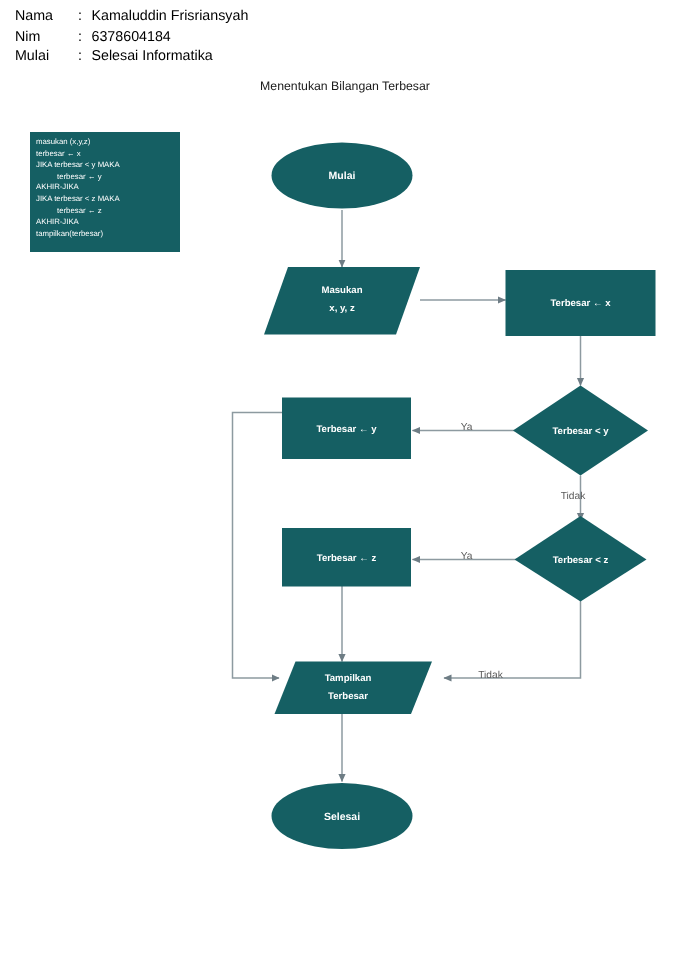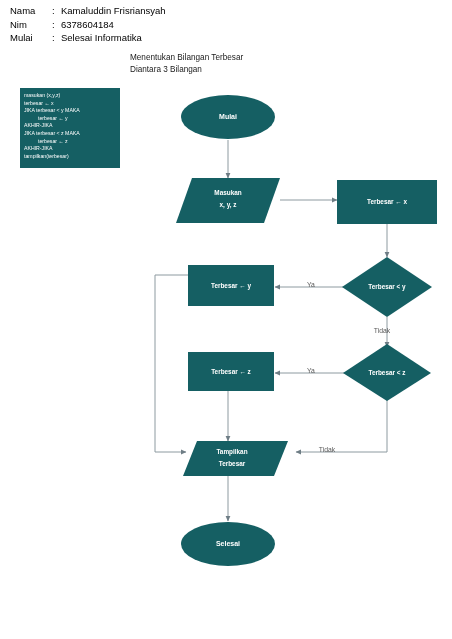--- a/index.html
+++ b/index.html
@@ -64,21 +64,21 @@
   }
   .pseudo .ind {
     padding-left: 14px;
   }
   
   .chart-title {
     position: absolute;
     left: 130px;
     top: 52px;
     width: 200px;
-    text-align: left;
+    text-align: center;
     font-size: 8.2px;
     line-height: 11.5px;
     color: #1a1a1a;
   }
   
   svg.flow {
     position: absolute;
     left: 0;
     top: 0;
   }
@@ -140,21 +140,20 @@
     <div class="ind">terbesar ← y</div>
     <div>AKHIR-JIKA</div>
     <div>JIKA terbesar &lt; z MAKA</div>
     <div class="ind">terbesar ← z</div>
     <div>AKHIR-JIKA</div>
     <div>tampilkan(terbesar)</div>
   </div>
 
   <div class="chart-title">
     <div>Menentukan Bilangan Terbesar</div>
-    <div>Diantara 3 Bilangan</div>
   </div>
 
   <svg class="flow" width="452" height="639" viewBox="0 0 452 639">
     <defs>
       <marker id="arrow" markerWidth="6" markerHeight="6" refX="5" refY="3" orient="auto" markerUnits="userSpaceOnUse">
         <path d="M0,0.6 L5.4,3 L0,5.4 z" fill="#6e7d85"></path>
       </marker>
     </defs>
 
     <path class="conn" d="M228,140 L228,178" marker-end="url(#arrow)"></path>

